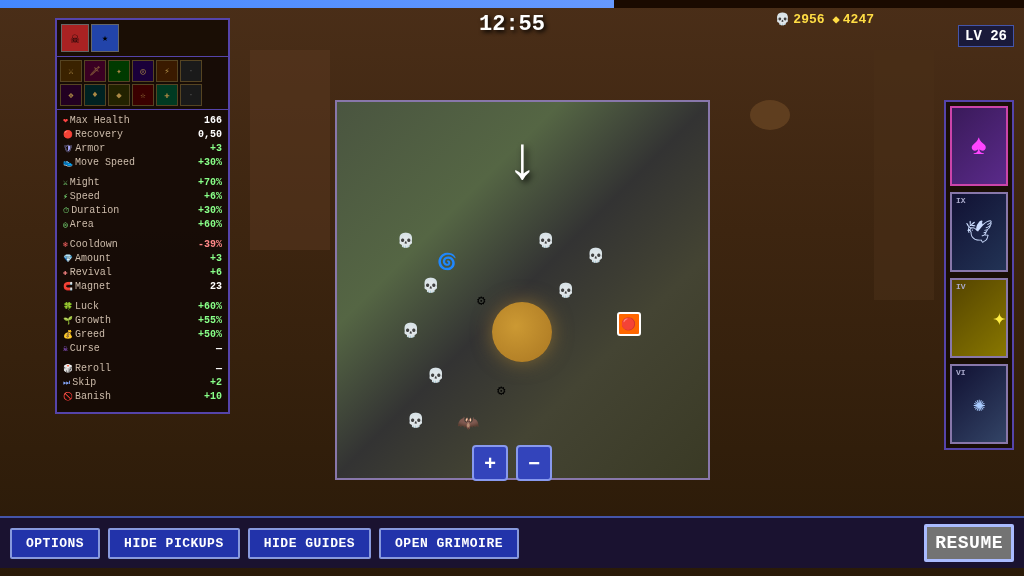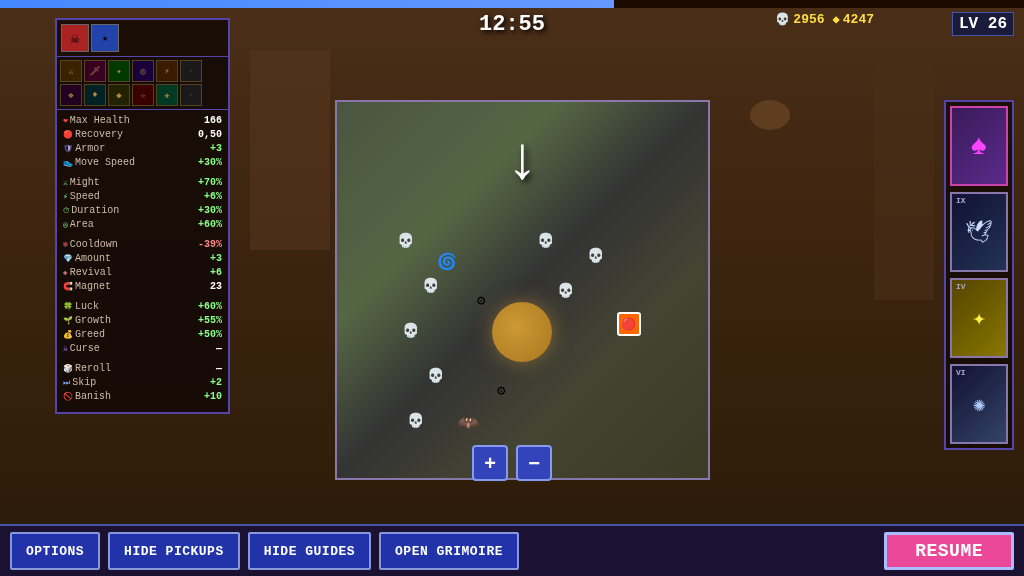--- a/index.html
+++ b/index.html
@@ -31,28 +31,28 @@
       font-size: 22px;
       font-weight: bold;
       text-shadow: 2px 2px 4px #000;
       position: absolute;
       left: 50%;
       transform: translateX(-50%);
       top: 12px;
     }
     #level-display {
       color: #ffffff;
-      font-size: 16px;
+      font-size: 14px;
       font-weight: bold;
       background: #1a1a3a;
       border: 1px solid #4455aa;
       padding: 2px 6px;
       position: absolute;
       right: 10px;
-      top: 12px;
+      top: 25px;
     }
 
     
     #left-panel {
       position: absolute;
       left: 55px;
       top: 18px;
       width: 175px;
       background: rgba(20, 10, 5, 0.92);
       border: 2px solid #5544aa;
@@ -230,50 +230,51 @@
       cursor: pointer;
       display: flex;
       align-items: center;
       justify-content: center;
       border-radius: 4px;
     }
 
     
     #bottom-bar {
       position: absolute;
-      bottom: 0;
+      bottom: 8px;
       left: 0;
       right: 0;
       height: 52px;
       background: #1a1230;
       border-top: 2px solid #4455aa;
       display: flex;
+      align-items: center;
       padding: 6px 10px;
       gap: 8px;
       z-index: 50;
     }
     .bottom-btn {
       background: #2233aa;
       border: 2px solid #8899dd;
       color: #ffffff;
       font-size: 13px;
       font-weight: bold;
       padding: 6px 14px;
       cursor: pointer;
       font-family: 'Courier New', monospace;
       letter-spacing: 0.5px;
       text-transform: uppercase;
       border-radius: 2px;
     }
     #resume-btn {
       margin-left: auto;
-      background: #ec4899;
+      background: #737373;
       border: 3px solid #aabbff;
       font-size: 18px;
-      padding: 6px 28px;
+      padding: 6px 8px;
       color: #ffffff;
     }
 
     
     #right-panel {
       position: absolute;
       right: 10px;
       top: 100px;
       width: 70px;
       background: rgba(20, 10, 5, 0.85);
@@ -318,21 +319,21 @@
       align-items: center;
       justify-content: center;
       font-size: 20px;
     }
     .card-tarot-2 {
       background: linear-gradient(135deg, #554400, #887700);
       width: 100%;
       height: 100%;
       display: flex;
       align-items: center;
-      justify-content: center;
+      justify-content: flex-end;
       font-size: 20px;
     }
     .card-tarot-3 {
       background: linear-gradient(135deg, #111133, #334466);
       width: 100%;
       height: 100%;
       display: flex;
       align-items: center;
       justify-content: center;
       font-size: 18px;

